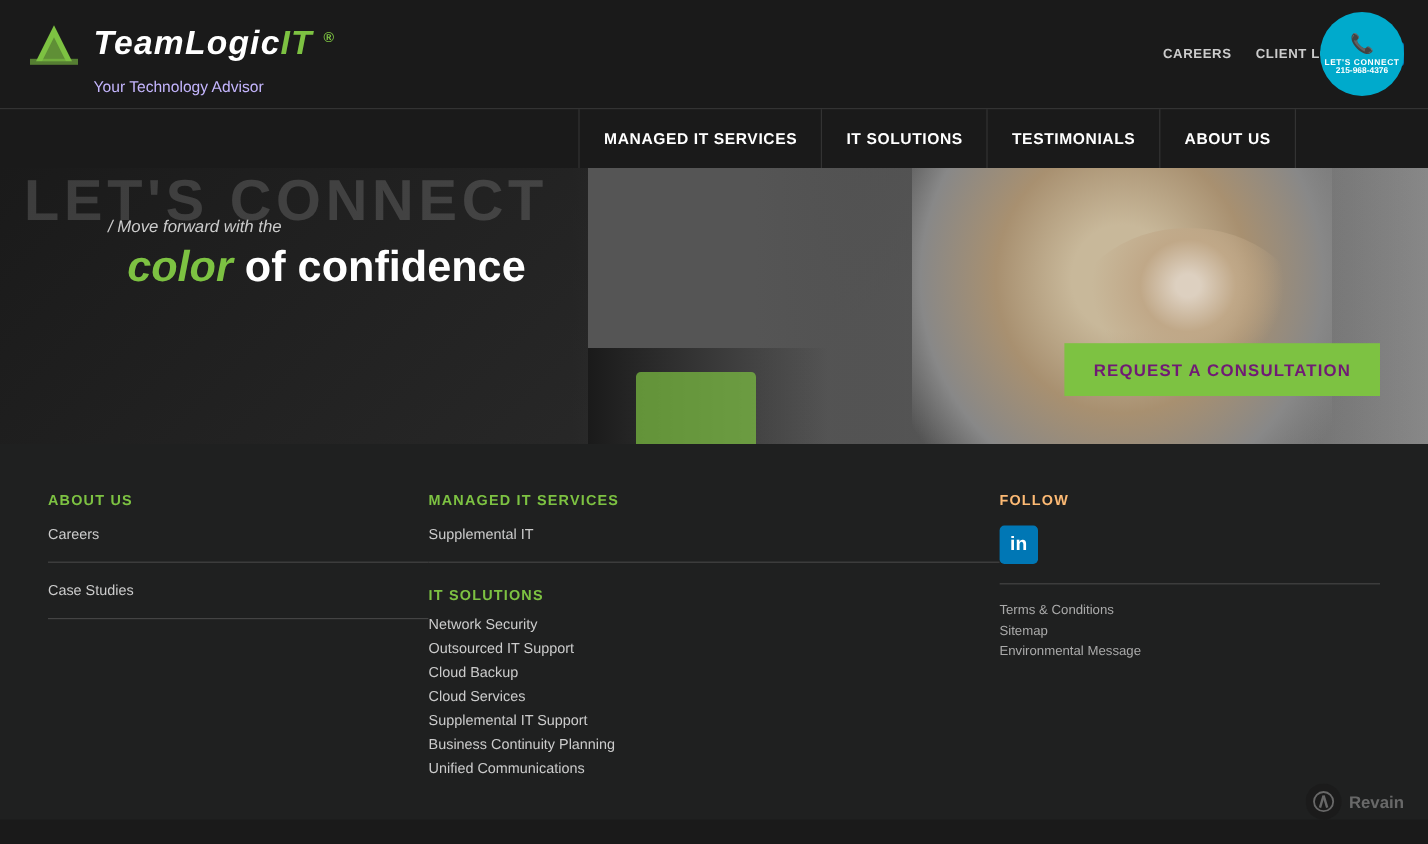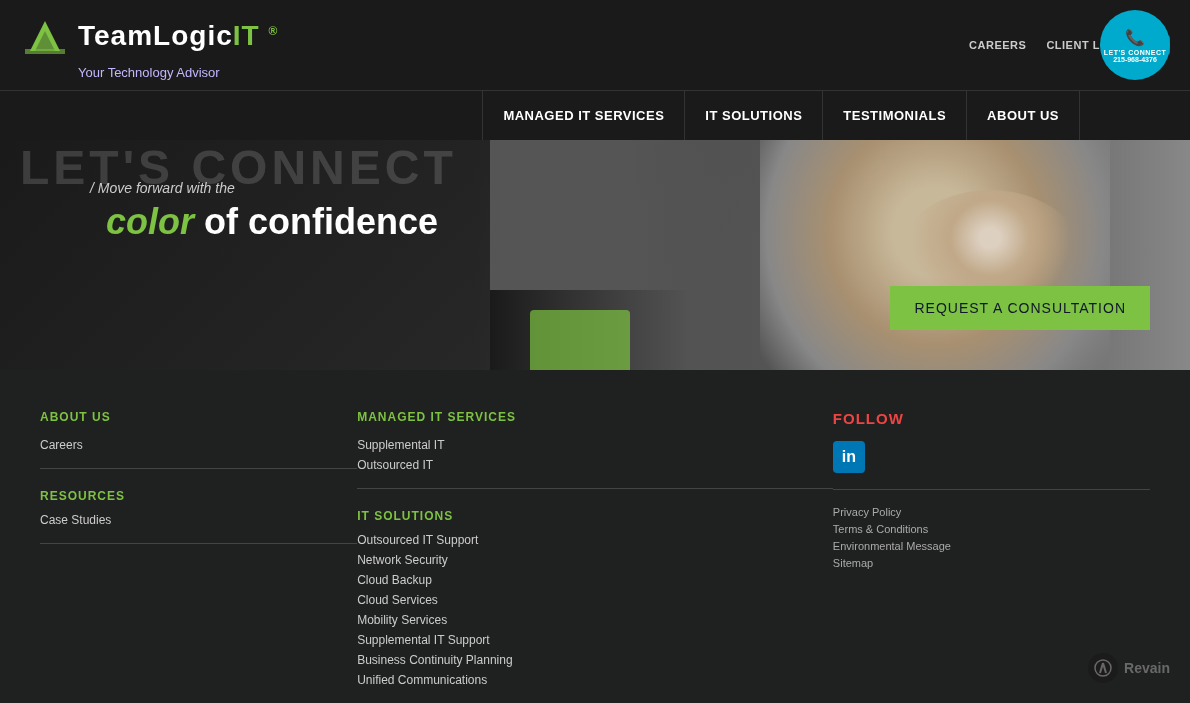--- a/index.html
+++ b/index.html
@@ -19,20 +19,21 @@
     .logo-area {
       display: flex;
       flex-direction: column;
       gap: 4px;
     }
 
     .logo-box {
       display: flex;
       align-items: center;
       gap: 8px;
+      font-style: italic;
     }
 
     .logo-icon {
       width: 50px;
       height: 50px;
     }
 
     .logo-text-main {
       color: white;
       font-size: 28px;
@@ -177,23 +178,23 @@
       left: 90px;
       top: 40px;
       max-width: 380px;
     }
 
     .request-btn {
       position: absolute;
       right: 40px;
       bottom: 40px;
       background: #7dc242;
-      color: #0f172a;
+      color: #701a75;
       font-size: 14px;
-      font-weight: 400;
+      font-weight: 700;
       text-transform: uppercase;
       padding: 14px 24px;
       letter-spacing: 1px;
       cursor: pointer;
       border: none;
       white-space: nowrap;
     }
 
     
     .footer {
@@ -238,22 +239,22 @@
     .footer-section-heading {
       color: #7dc242;
       font-size: 12px;
       font-weight: 900;
       text-transform: uppercase;
       letter-spacing: 1px;
       margin: 20px 0 10px 0;
     }
 
     .follow-heading {
-      color: #ef4444;
-      font-size: 15px;
+      color: #fdba74;
+      font-size: 12px;
       font-weight: 900;
       text-transform: uppercase;
       letter-spacing: 1px;
       margin-bottom: 14px;
     }
 
     .linkedin-icon-footer {
       width: 32px;
       height: 32px;
       background: #0077b5;
@@ -383,52 +384,48 @@
 
   <button class="request-btn">REQUEST A CONSULTATION</button>
 </div>
 
 <div class="footer">
 
   <div class="footer-col">
     <div class="footer-heading">ABOUT US</div>
     <a class="footer-link">Careers</a>
     <hr class="footer-divider">
-    <div class="footer-section-heading">RESOURCES</div>
     <a class="footer-link">Case Studies</a>
     <hr class="footer-divider">
   </div>
 
   <div class="footer-col-wide">
     <div class="footer-heading">MANAGED IT SERVICES</div>
     <a class="footer-link">Supplemental IT</a>
-    <a class="footer-link">Outsourced IT</a>
     <hr class="footer-divider">
     <div class="footer-section-heading">IT SOLUTIONS</div>
+    <a class="footer-link">Network Security</a>
     <a class="footer-link">Outsourced IT Support</a>
-    <a class="footer-link">Network Security</a>
     <a class="footer-link">Cloud Backup</a>
     <a class="footer-link">Cloud Services</a>
-    <a class="footer-link">Mobility Services</a>
     <a class="footer-link">Supplemental IT Support</a>
     <a class="footer-link">Business Continuity Planning</a>
     <a class="footer-link">Unified Communications</a>
 
   </div>
 
   <div class="footer-col">
     <div class="follow-heading">FOLLOW</div>
     <div class="linkedin-icon-footer">
       <span>in</span>
     </div>
     <hr class="footer-divider-right">
-    <a class="footer-legal-link">Privacy Policy</a>
     <a class="footer-legal-link">Terms &amp; Conditions</a>
+    <a class="footer-legal-link">Sitemap</a>
     <a class="footer-legal-link">Environmental Message</a>
-    <a class="footer-legal-link">Sitemap</a>
   </div>
 
 </div>
 
 <div class="revain-watermark">
   <div class="revain-icon">
     <svg width="20" height="20" viewBox="0 0 20 20">
       <circle cx="10" cy="10" r="8" fill="none" stroke="#888" stroke-width="1.5"></circle>
       <line x1="7" y1="15" x2="10" y2="5" stroke="#888" stroke-width="2"></line>
       <line x1="13" y1="15" x2="10" y2="5" stroke="#888" stroke-width="2"></line>

